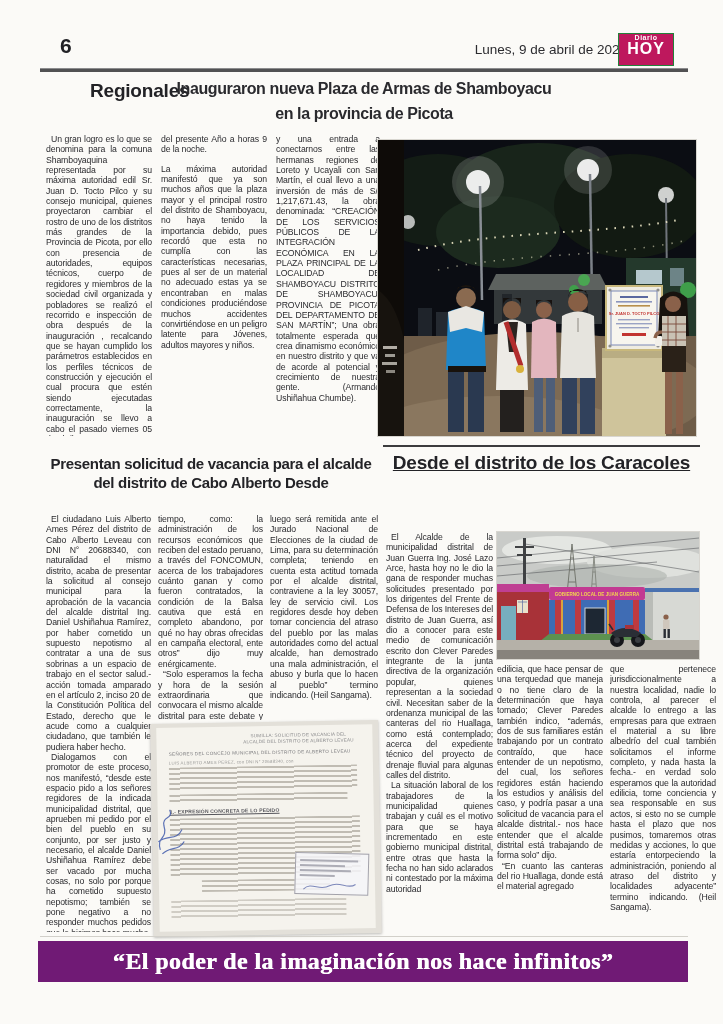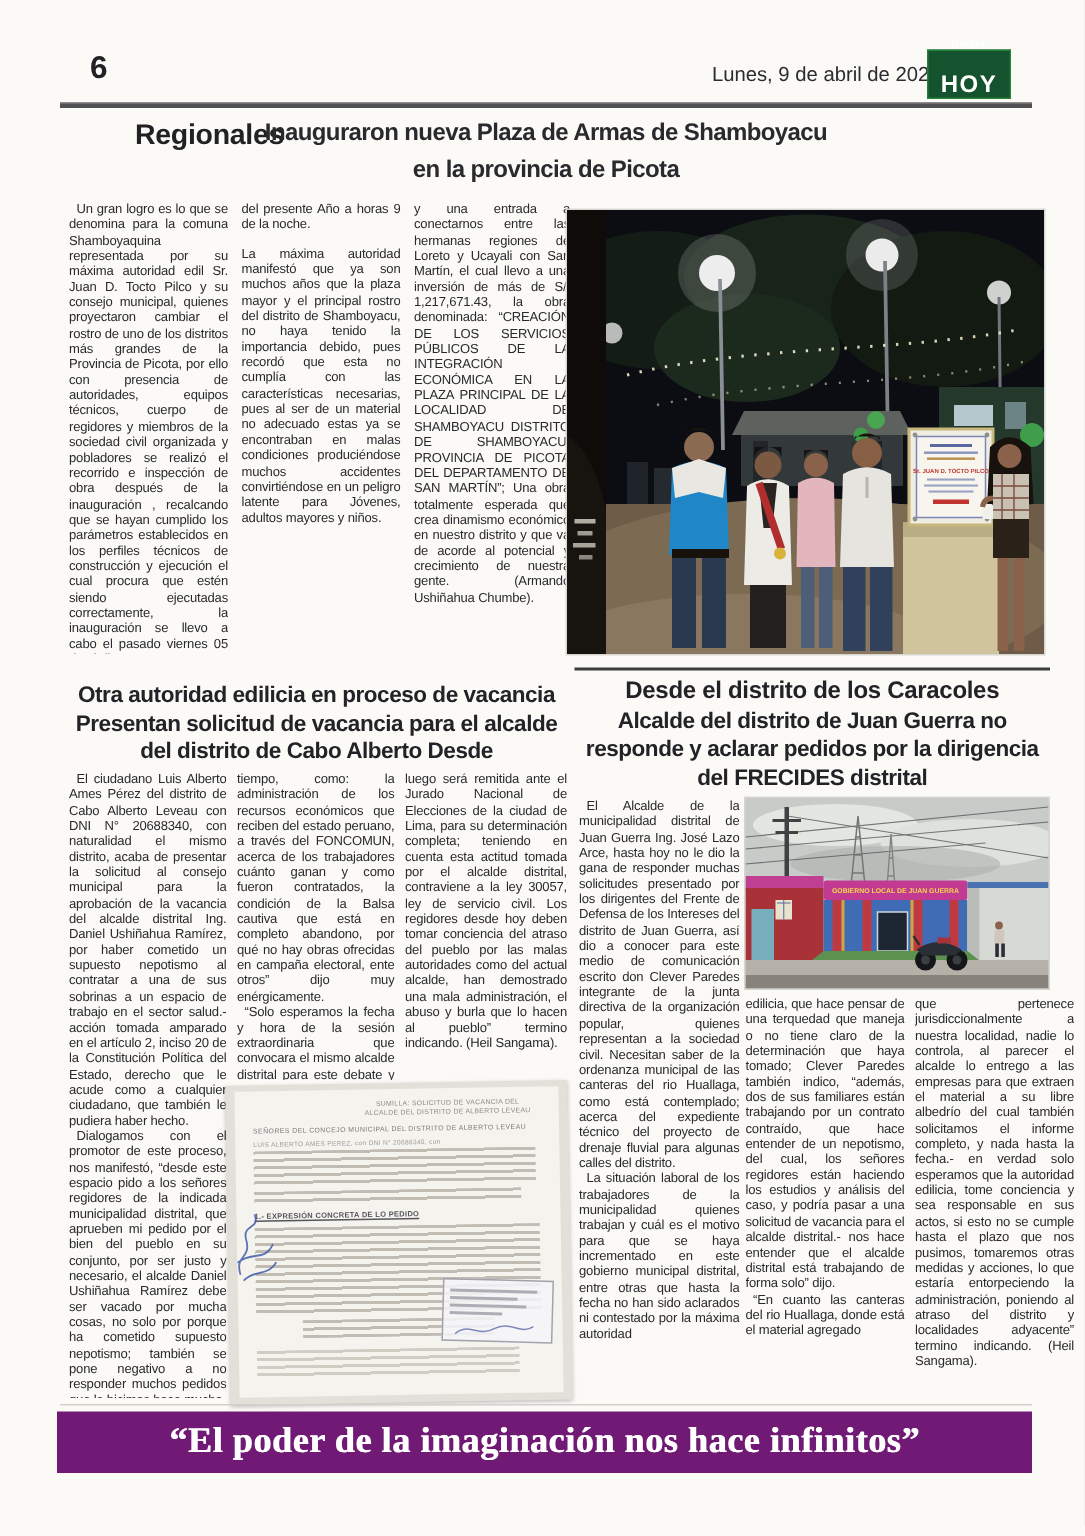--- a/index.html
+++ b/index.html
@@ -4,22 +4,22 @@
 <style>
   html,body{margin:0;padding:0;background:#e9e8e4;}
   .page{position:relative;width:723px;height:1024px;background:#fbfaf7;overflow:hidden;
         font-family:"Liberation Sans",sans-serif;color:#26262a;}
   .abs{position:absolute;}
 
   
   .pgnum{left:60px;top:34px;font-size:21px;font-weight:bold;color:#222226;}
   .section{left:90px;top:36px;font-size:19px;font-weight:bold;letter-spacing:-0.2px;color:#222226;margin-top:44px;}
   .date{top:42px;right:96px;font-size:13.5px;color:#2c2c30;}
-  .logo{left:618px;top:33px;width:54px;height:31px;background:#14532d;border:1px solid #23813a;
-        display:flex;flex-direction:column;align-items:center;justify-content:flex-end;line-height:1;gap:16px;}
+  .logo{left:618px;top:33px;width:54px;height:31px;background:#be185d;border:1px solid #23813a;
+        display:flex;flex-direction:column;align-items:center;justify-content:flex-start;line-height:1;}
   .logo .ltop{font-size:7px;font-weight:bold;color:#ffffff;letter-spacing:0.5px;}
   .logo .lmain{font-size:16px;font-weight:900;color:#ffffff;letter-spacing:1px;}
   .rule1{left:40px;top:68px;width:648px;height:3px;background:#515153;border-top:1px solid #8c8c8e;}
 
   
   .h1wrap{left:40px;top:76px;width:648px;text-align:center;color:#2a2a2e;
           font-weight:bold;font-size:16px;line-height:25px;letter-spacing:-0.4px;}
   .h1wrap span{display:block;}
 
   
@@ -57,22 +57,22 @@
   .fp3{margin-top:4px;height:58px;width:98%;}
   .fp4{margin-top:4px;margin-left:16%;height:12px;width:66%;}
   .fp5{margin-top:8px;height:18px;width:90%;opacity:0.7;}
   .sig{position:absolute;left:-4px;top:78px;}
   .stamp{position:absolute;right:6px;bottom:34px;width:74px;height:42px;border:1px solid #a3a2aa;
          background:rgba(244,244,248,0.85);transform:rotate(2.5deg);padding:3px 4px;box-sizing:border-box;}
   .stamp .srow{height:1.8px;background:#adadb6;margin:3.2px 0;}
 
   
   .rule2{left:383px;top:445px;width:317px;height:2px;background:#3c3c3e;}
-  .kicker{left:383px;top:452px;width:317px;text-align:center;font-size:16px;font-weight:bold;
-          color:#232327;letter-spacing:-0.2px;}
+  .kicker{left:383px;top:452px;width:317px;text-align:center;font-size:19px;font-weight:bold;
+          color:#232327;text-decoration:underline;letter-spacing:-0.2px;}
   .h3wrap{left:383px;top:471px;width:317px;text-align:center;font-weight:bold;
           font-size:15px;line-height:19px;color:#232327;letter-spacing:-0.3px;}
   .h3wrap span{display:block;}
   .a3c1{left:386px;top:532px;width:107px;height:404px;}
   .photo2{left:497px;top:532px;width:202px;height:127px;background:#c9cbc8;box-shadow:0 0 0 1px #d8d6d0;}
   .a3c2{left:497px;top:664px;width:106px;height:272px;}
   .a3c3{left:610px;top:664px;width:106px;height:272px;}
 
   
   .rule3{left:40px;top:936px;width:648px;height:1px;background:#d2d0ca;}
@@ -221,21 +221,20 @@
         <rect x="277" y="196" width="7" height="10" rx="1" fill="#f2f0ea"></rect>
         <path d="M284 192 q-6 0 -7 6" stroke="#8a614a" stroke-width="3.5" fill="none"></path>
         <rect x="284" y="206" width="24" height="26" fill="#2a2118"></rect>
         <rect x="287" y="232" width="7" height="62" fill="#8a614a"></rect>
         <rect x="298" y="232" width="7" height="62" fill="#8a614a"></rect>
       </g>
     </svg>
   </div>
 
   <div class="abs h2wrap">
-    <span>Otra autoridad edilicia en proceso de vacancia</span>
     <span>Presentan solicitud de vacancia para el alcalde</span>
     <span>del distrito de  Cabo Alberto Desde</span>
   </div>
   <div class="col a2c1">
     <p class="ind">El ciudadano Luis Alberto Ames Pérez del distrito de Cabo Alberto Leveau con DNI N° 20688340, con naturalidad el mismo distrito, acaba de presentar la solicitud al consejo municipal para la aprobación de la vacancia del alcalde distrital Ing. Daniel Ushiñahua Ramírez, por haber cometido un supuesto nepotismo al contratar a una de sus sobrinas a un espacio de trabajo en el sector salud.- acción tomada amparado en el artículo 2, inciso 20 de la Constitución Política del Estado, derecho que le acude como a cualquier ciudadano, que también le pudiera haber hecho.</p>
     <p class="ind">Dialogamos con el promotor de este proceso, nos manifestó, “desde este espacio pido a los señores regidores de la indicada municipalidad distrital, que aprueben mi pedido por el bien del pueblo en su conjunto, por ser justo y necesario, el alcalde Daniel Ushiñahua Ramírez debe ser vacado por mucha cosas, no solo por porque ha cometido supuesto nepotismo; también se pone negativo a no responder muchos pedidos que le hicimos hace mucho</p>
   </div>
   <div class="col a2c2">
     <p>tiempo, como: la administración de los recursos económicos que reciben del estado peruano, a través del FONCOMUN, acerca de los trabajadores cuánto ganan y como fueron contratados, la condición de la Balsa cautiva que está en completo abandono, por qué no hay obras ofrecidas en campaña electoral, ente otros” dijo muy enérgicamente.</p>
     <p class="ind">“Solo esperamos la fecha y hora de la sesión extraordinaria que convocara el mismo alcalde distrital para este debate y determinación en su primera fase,</p>
@@ -268,25 +267,20 @@
         <div class="srow" style="width:55%"></div>
         <svg width="60" height="14" viewBox="0 0 60 14">
           <path d="M4 10 C12 2 20 12 30 6 C40 0 48 10 56 4" stroke="#4a5aa0" stroke-width="1" fill="none" opacity="0.7"></path>
         </svg>
       </div>
     </div>
   </div>
 
   <div class="abs rule2"></div>
   <div class="abs kicker">Desde el distrito de los Caracoles</div>
-  <div class="abs h3wrap">
-    <span>Alcalde del distrito de Juan Guerra no</span>
-    <span>responde y aclarar pedidos por la dirigencia</span>
-    <span>del FRECIDES distrital</span>
-  </div>
   <div class="col a3c1">
     <p class="ind">El Alcalde de la municipalidad distrital de Juan Guerra Ing. José Lazo Arce, hasta hoy no le dio la gana de responder muchas solicitudes presentado por los dirigentes del Frente de Defensa de los Intereses  del distrito de Juan Guerra, así dio a conocer para este medio de comunicación escrito don Clever Paredes integrante de la junta directiva de la organización popular, quienes representan a la sociedad civil. Necesitan saber  de la ordenanza municipal de las canteras del rio Huallaga, como está contemplado; acerca del expediente técnico del proyecto de drenaje fluvial para algunas calles del distrito.</p>
     <p class="ind">La situación laboral de los trabajadores de la municipalidad quienes trabajan y cuál es el motivo para que se haya incrementado en este gobierno municipal distrital, entre otras que hasta la fecha no han sido aclarados ni contestado por la máxima autoridad</p>
   </div>
 
   <div class="abs photo2">
     <svg width="202" height="127" viewBox="0 0 202 127">
       <rect width="202" height="127" fill="#c9cbc8"></rect>
       <g>
         <ellipse cx="60" cy="18" rx="55" ry="14" fill="#e4e6e2"></ellipse>

